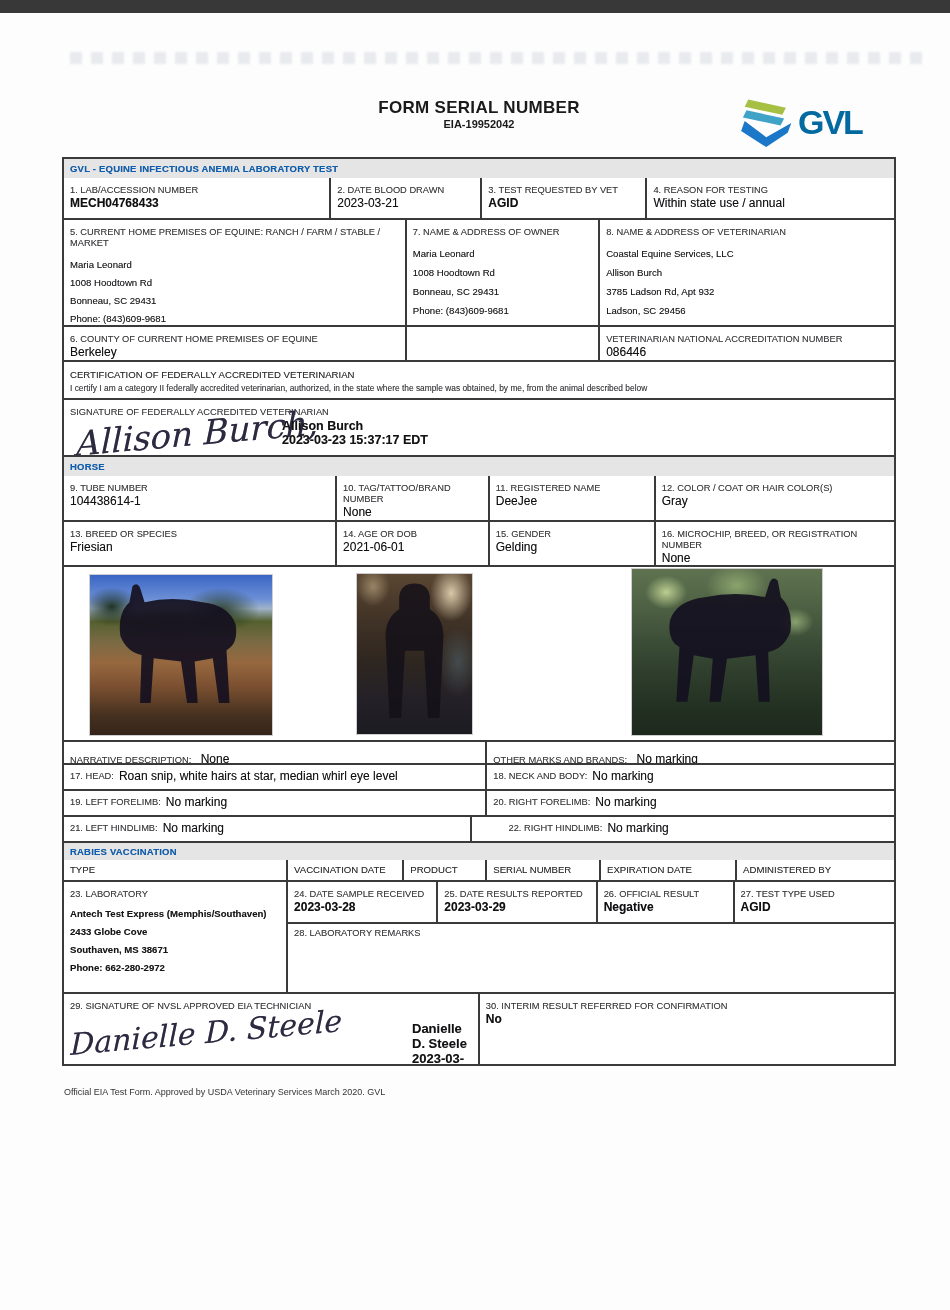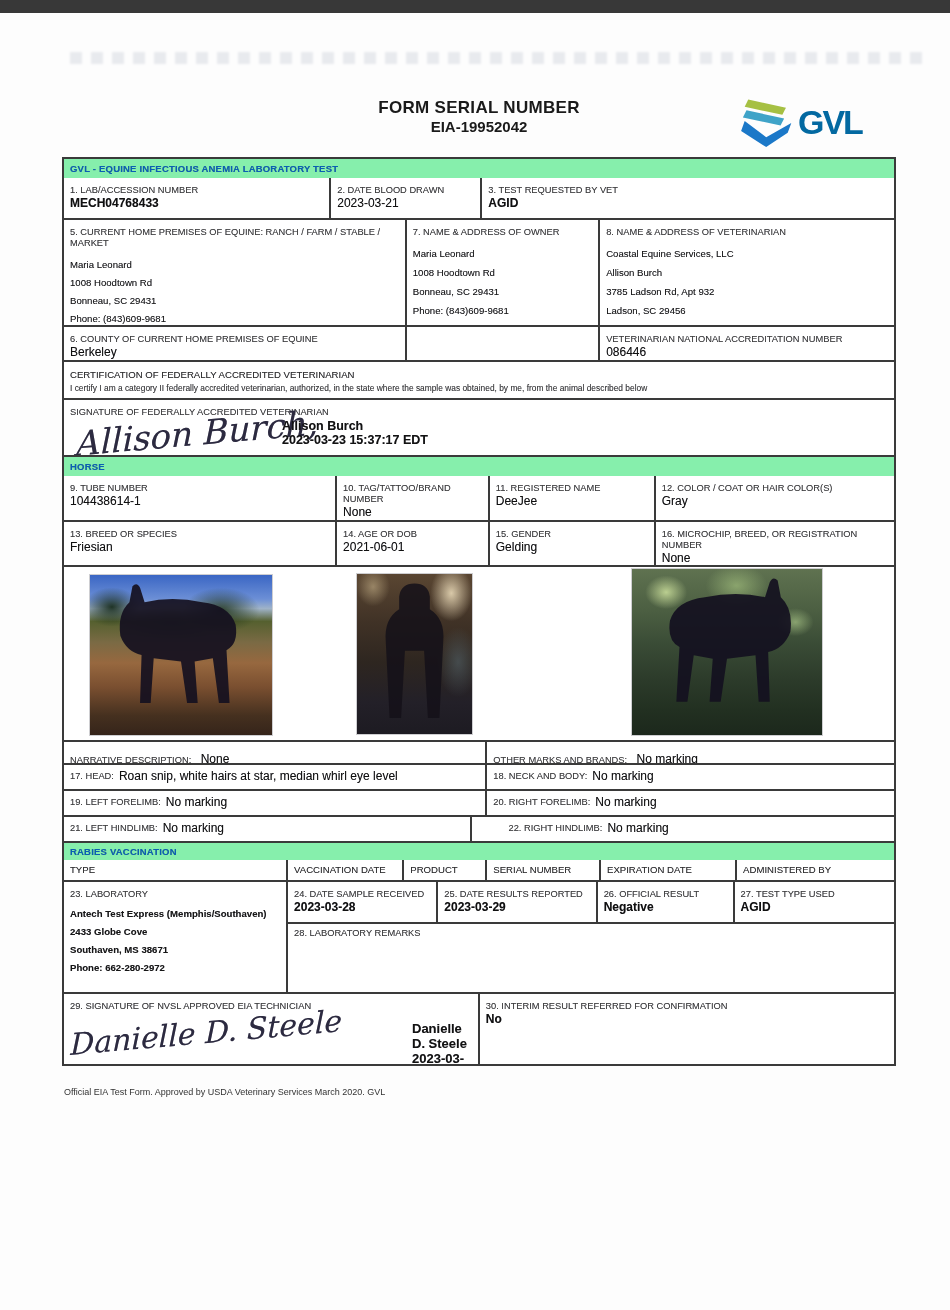--- a/index.html
+++ b/index.html
@@ -6,31 +6,31 @@
   html,body { width:950px; height:1310px; background:#ffffff; font-family:"Liberation Sans", sans-serif; color:#2b2b2b; }
   #screen { position:relative; width:950px; height:1310px; overflow:hidden; background:#fdfdfd; }
 
   .topbar { position:absolute; top:0; left:0; width:950px; height:13px; background:#383838; }
   .bleed { position:absolute; top:52px; left:70px; right:20px; height:12px;
            background:repeating-linear-gradient(90deg, rgba(110,120,150,0.14) 0 12px, rgba(0,0,0,0) 12px 21px);
            filter:blur(1px); }
 
   .doc-header { position:absolute; top:98px; left:62px; width:834px; text-align:center; }
   .doc-header .t1 { font-size:17px; font-weight:bold; color:#1a1a1a; letter-spacing:0.3px; }
-  .doc-header .t2 { font-size:15px; font-weight:bold; color:#1a1a1a; }
+  .doc-header .t2 { font-size:11px; font-weight:bold; color:#1a1a1a; }
 
   .logo { position:absolute; top:96px; right:42px; width:168px; height:52px; display:flex; align-items:center; }
   .logo svg { width:56px; height:52px; }
   .logo .logo-text { font-size:34px; font-weight:bold; color:#0369a1; letter-spacing:-2px; line-height:1; margin-left:2px; }
 
   .form { position:absolute; top:157px; left:62px; width:834px; border:2px solid #3a3a3a; background:#fff;
           text-shadow:0 0 0.5px rgba(40,40,60,0.45); }
   .row { display:flex; width:100%; border-bottom:2px solid #3a3a3a; }
   .row.last { border-bottom:none; }
-  .bar { background:#86efac; color:#0a5fb4; font-weight:bold; font-size:9.5px; letter-spacing:0.2px;
+  .bar { background:#e5e5e5; color:#0a5fb4; font-weight:bold; font-size:9.5px; letter-spacing:0.2px;
          padding:4px 6px; border-bottom:none; }
   .cell { padding:7px 6px; border-right:2px solid #3a3a3a; overflow:hidden; }
   .cell:last-child { border-right:none; }
   .lbl { font-size:9.3px; color:#3d3d3d; line-height:1.2; display:block; }
   .lbl.inl { display:inline; }
   .val { font-size:12px; font-weight:bold; color:#101010; line-height:1.3; display:block; }
   .val.inl { display:inline; margin-left:5px; }
   .addr { margin-top:10px; }
   .addr div { font-size:9.6px; color:#161616; font-weight:500; margin-bottom:8px; }
   .addr.tight div { margin-bottom:7px; }
@@ -107,20 +107,24 @@
         <span class="val">MECH04768433</span>
       </div>
       <div class="cell" style="width:18.2%;">
         <span class="lbl">2. DATE BLOOD DRAWN</span>
         <span class="val" style="font-weight:500;">2023-03-21</span>
       </div>
       <div class="cell" style="width:19.9%;">
         <span class="lbl">3. TEST REQUESTED BY VET</span>
         <span class="val">AGID</span>
       </div>
+      <div class="cell" style="width:29.7%;">
+        <span class="lbl">4. REASON FOR TESTING</span>
+        <span class="val" style="font-weight:500;">Within state use / annual</span>
+      </div>
     </div>
 
     <div class="row" style="height:107px;">
       <div class="cell" style="width:41.3%;">
         <span class="lbl">5. CURRENT HOME PREMISES OF EQUINE: RANCH / FARM / STABLE / MARKET</span>
         <div class="addr tight">
           <div>Maria Leonard</div>
           <div>1008 Hoodtown Rd</div>
           <div>Bonneau, SC 29431</div>
           <div>Phone: (843)609-9681</div>

